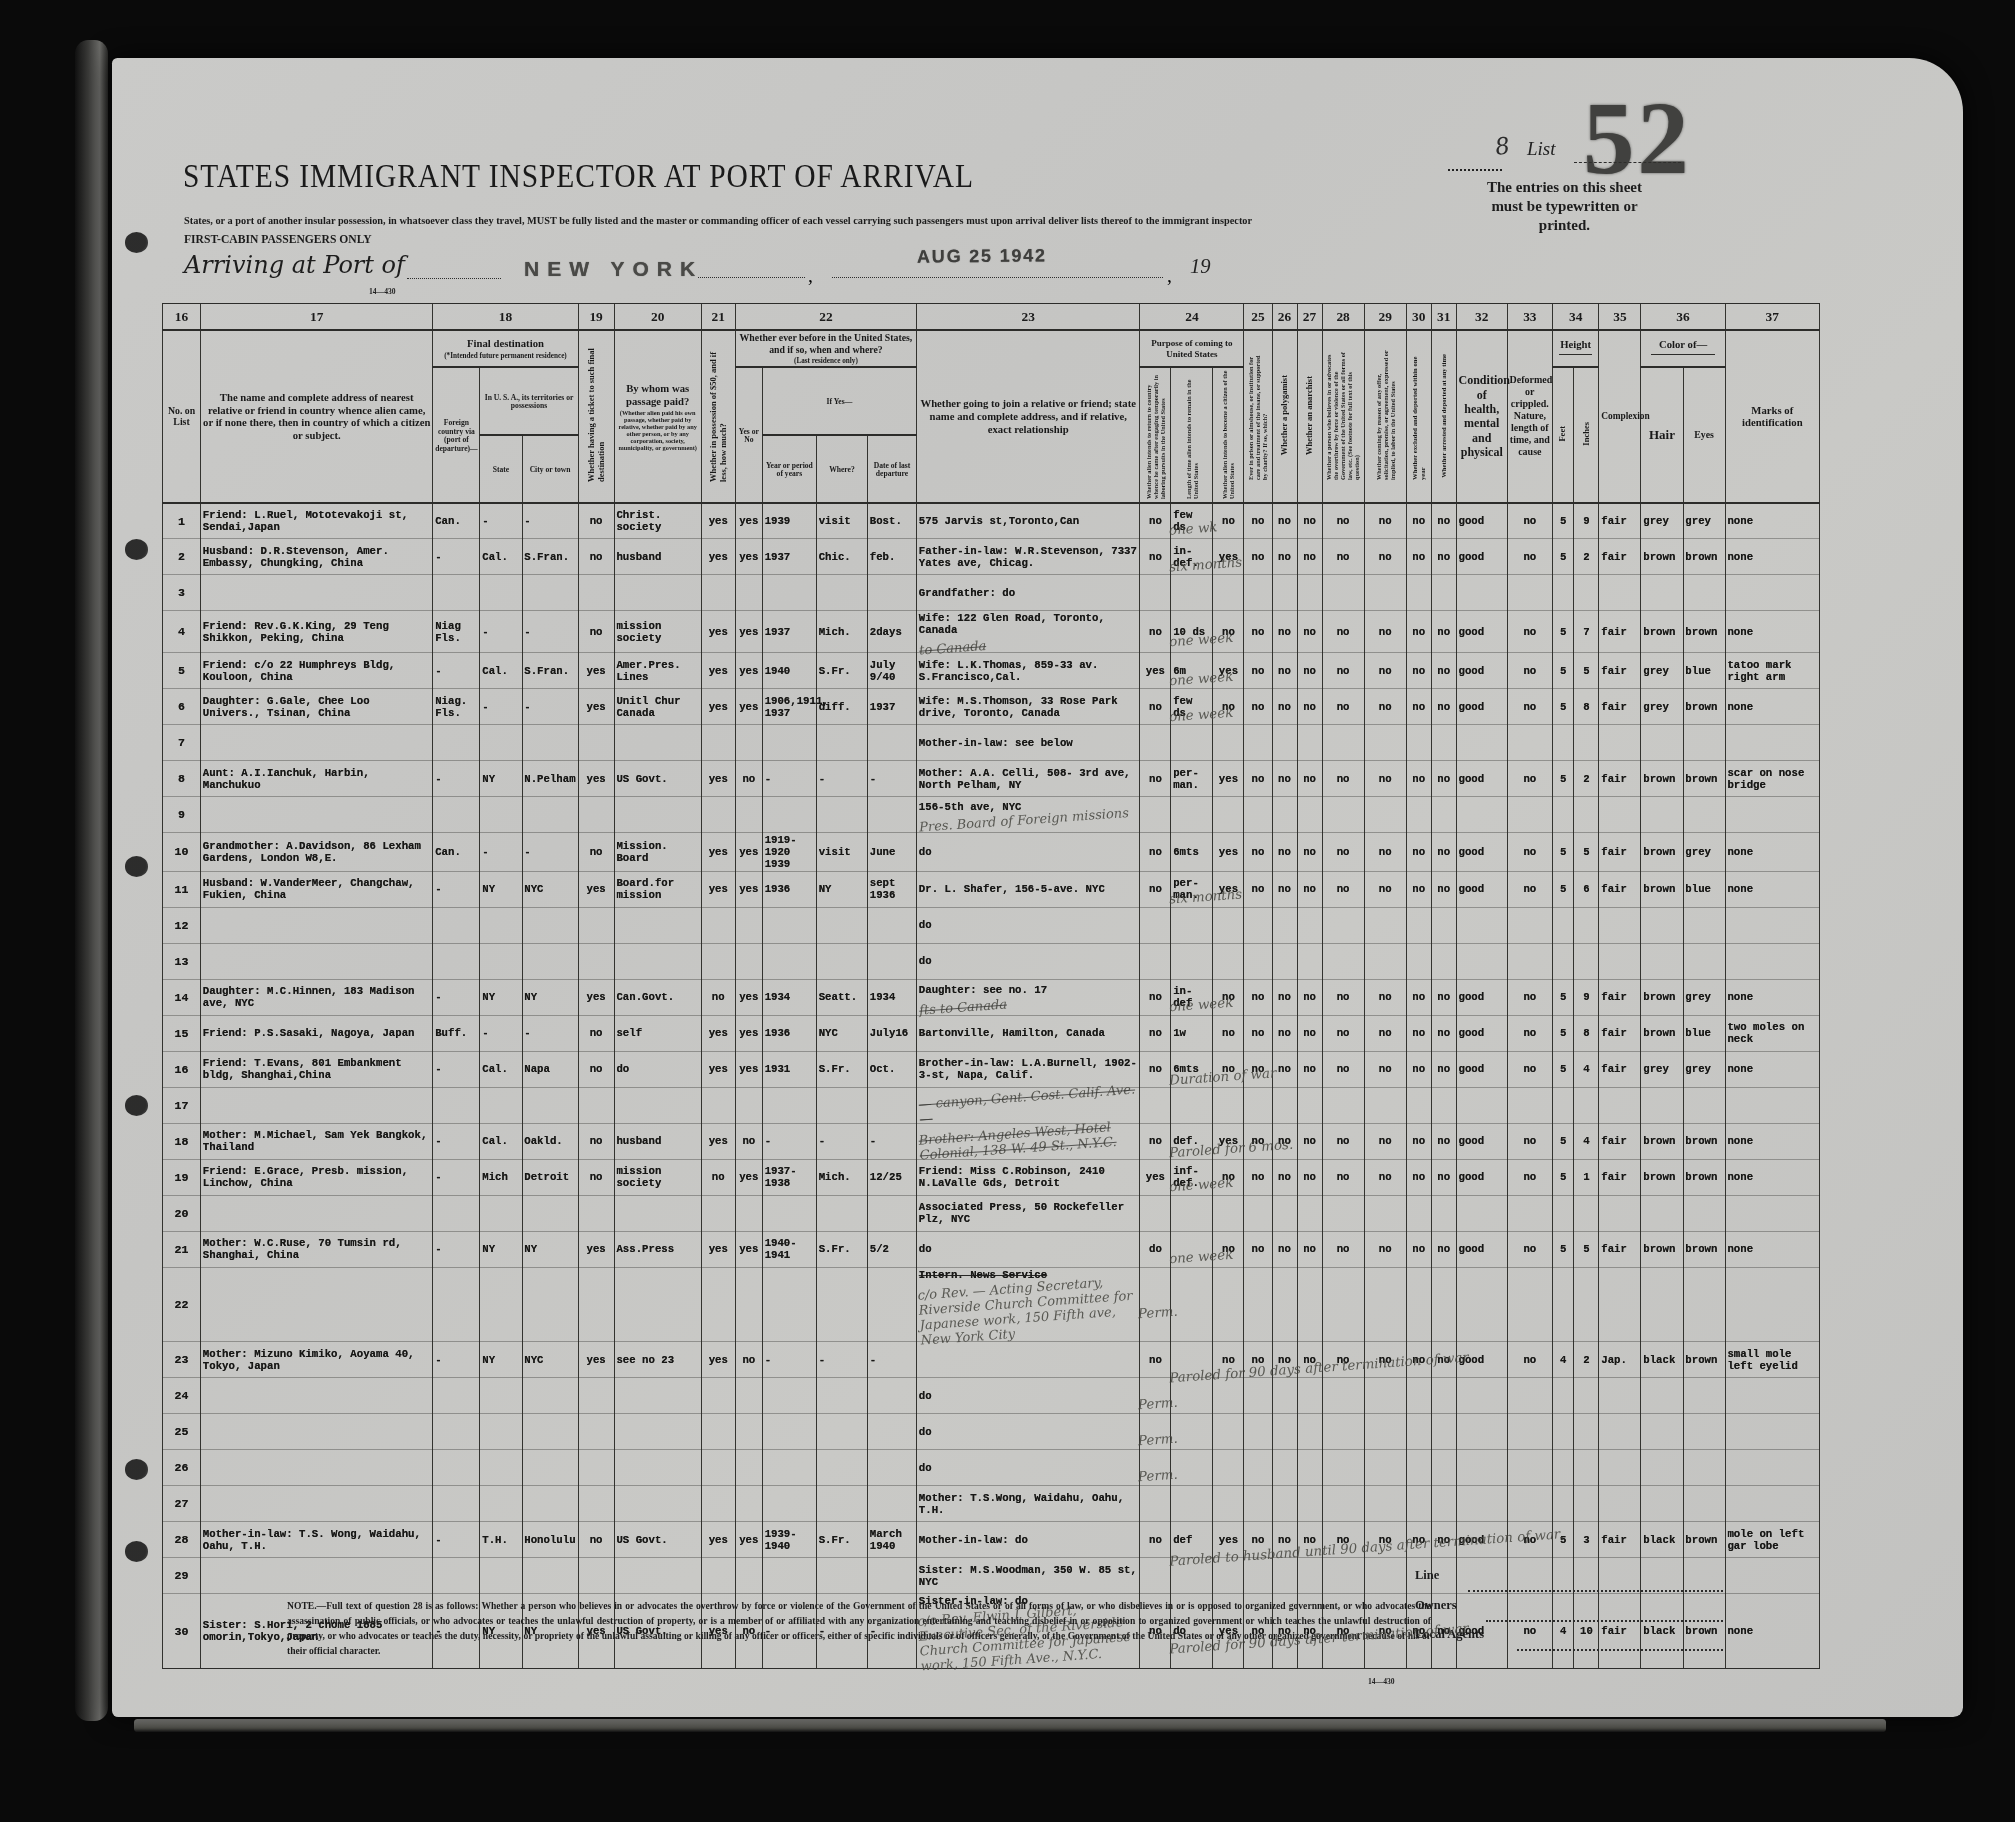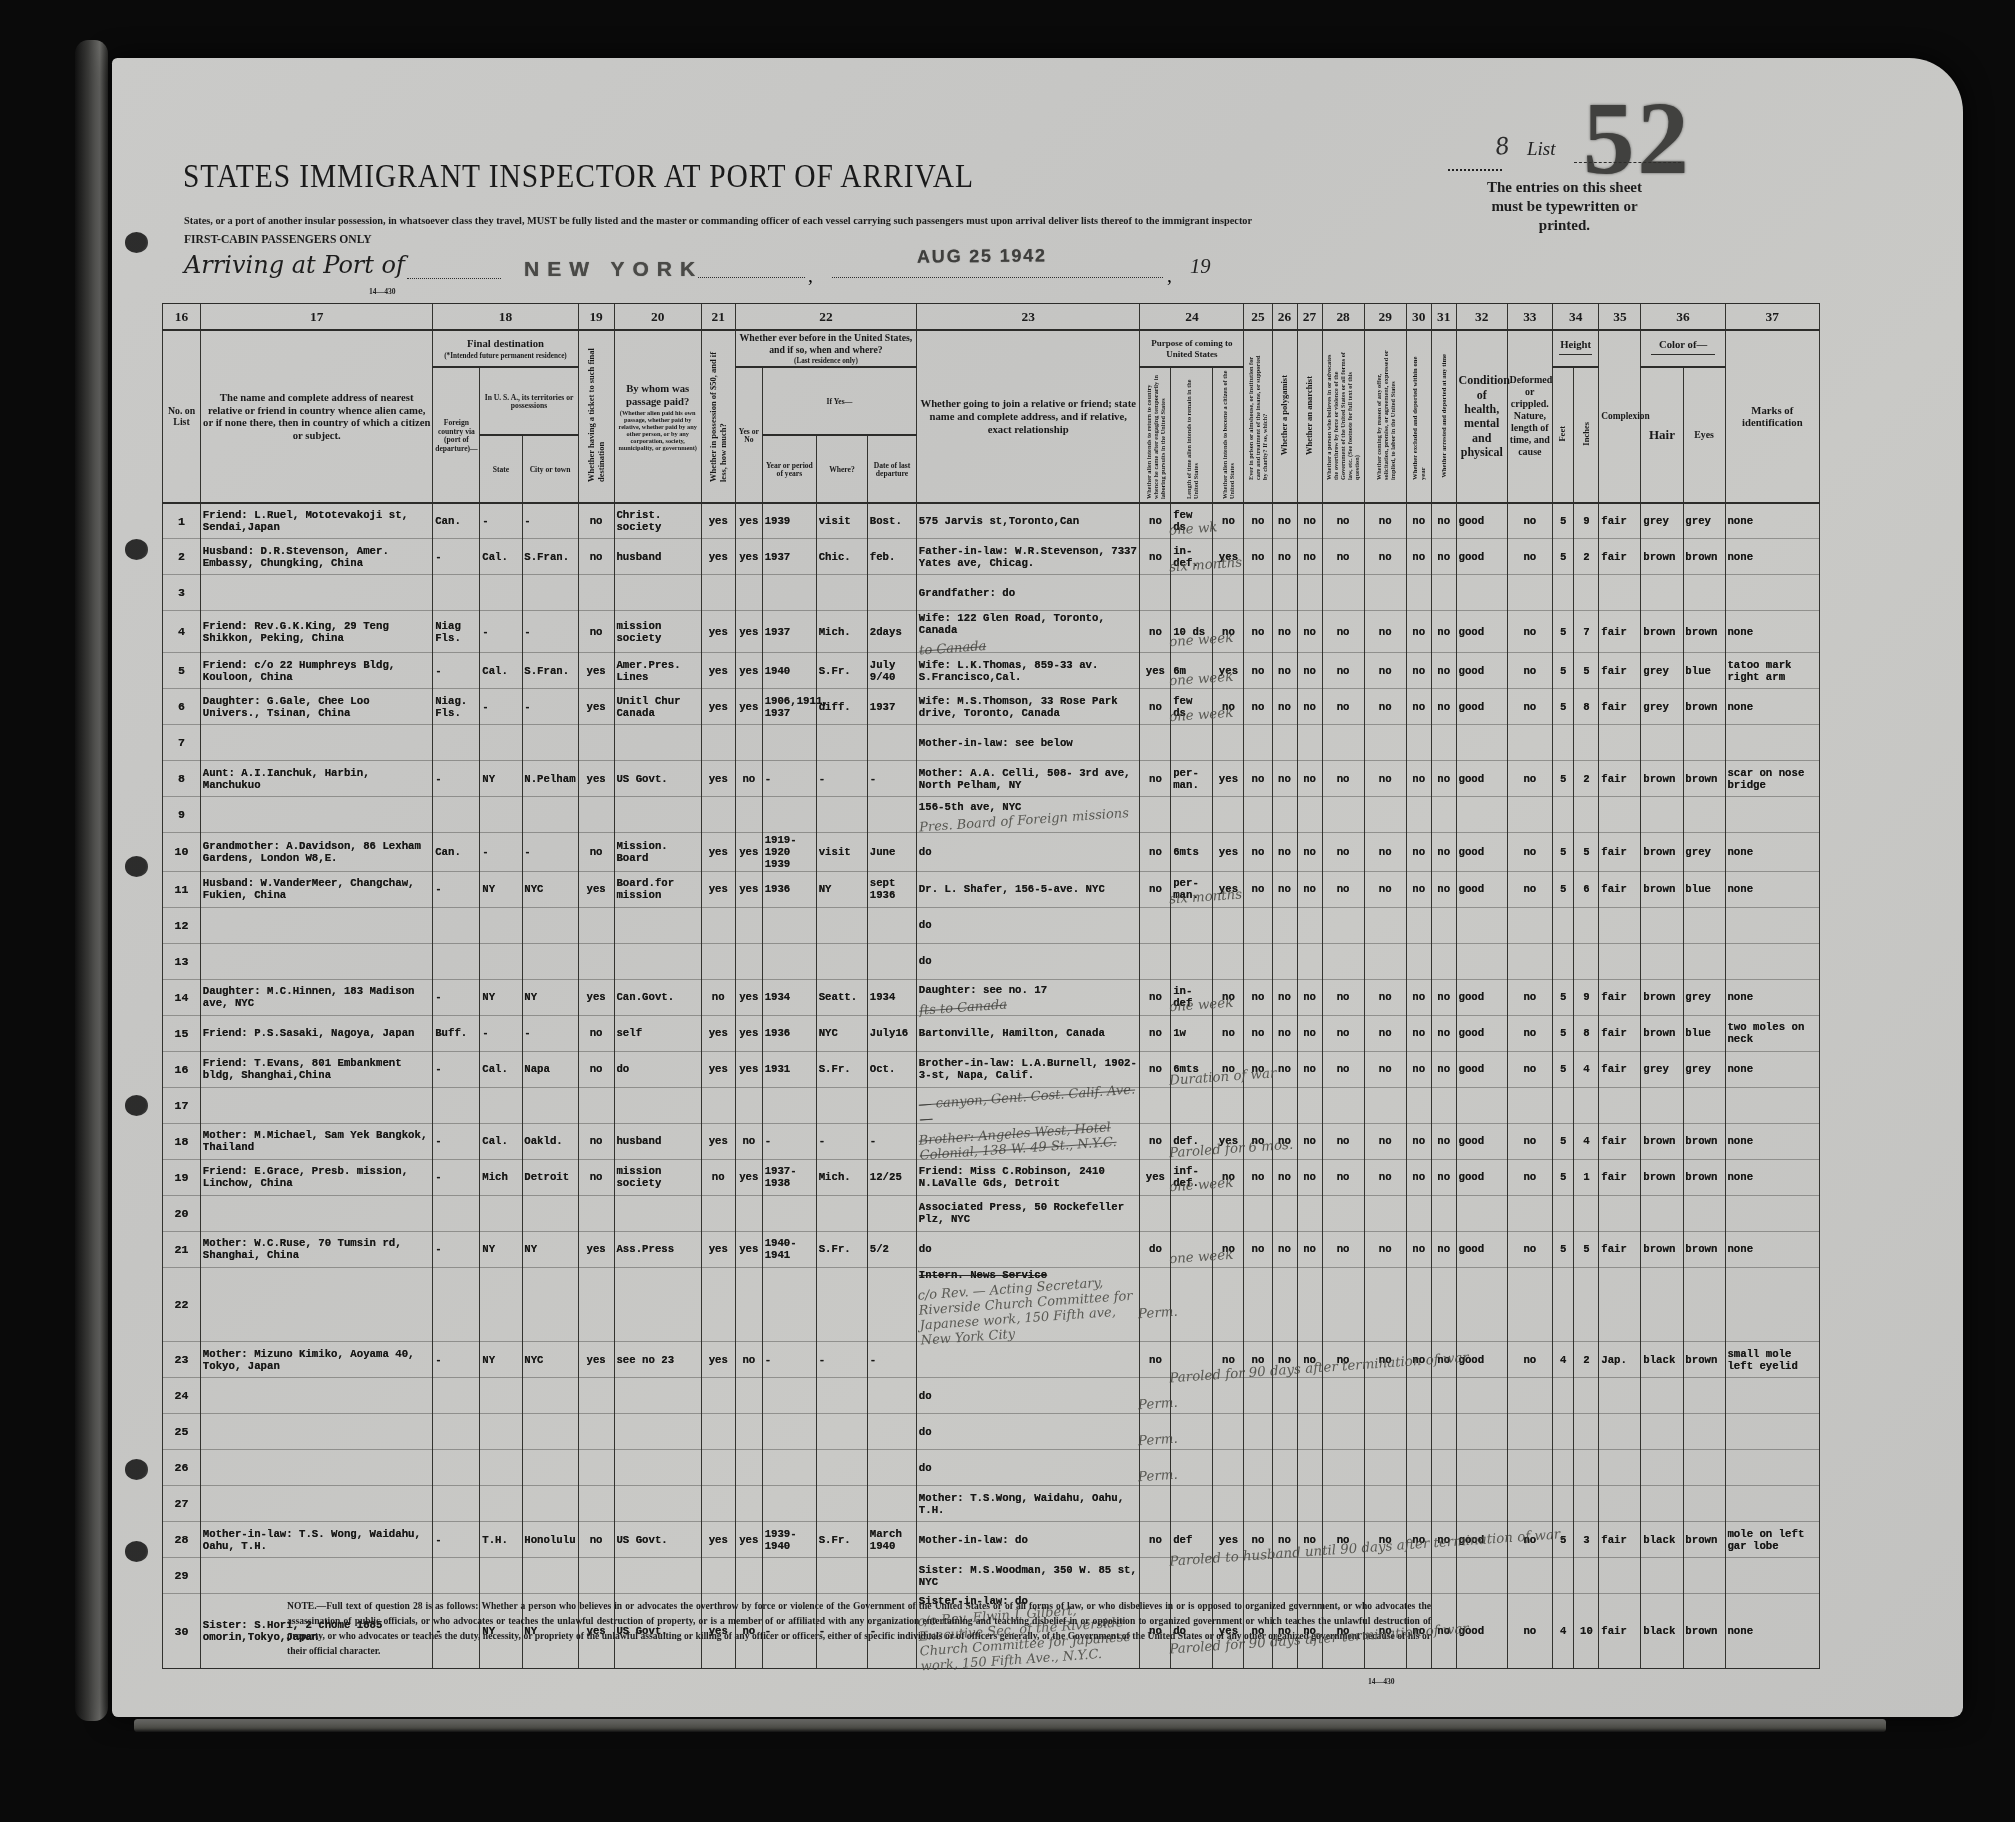--- a/index.html
+++ b/index.html
@@ -2383,15 +2383,29 @@
                 <span class="typed">none</span>
               </td>
             </tr>
           </tbody>
       </table>
     </div>
 
     <div class="note">NOTE.—Full text of question 28 is as follows: Whether a person who believes in or advocates the overthrow by force or violence of the Government of the United States or of all forms of law, or who disbelieves in or is opposed to organized government, or who advocates the assassination of public officials, or who advocates or teaches the unlawful destruction of property, or is a member of or affiliated with any organization entertaining and teaching disbelief in or opposition to organized government or which teaches the unlawful destruction of property, or who advocates or teaches the duty, necessity, or propriety of the unlawful assaulting or killing of any officer or officers, either of specific individuals or of officers generally, of the Government of the United States or of any other organized government because of his or their official character.</div>
     <div class="formno-bottom">14—430</div>
 
+    <div class="agentfields">
+      <div class="afield">
+        <span>Line</span>
+        <span class="dots" style="width:255px"></span>
+      </div>
+      <div class="afield">
+        <span>Owners</span>
+        <span class="dots" style="width:237px"></span>
+      </div>
+      <div class="afield">
+        <span>Local Agents</span>
+        <span class="dots" style="width:206px"></span>
+      </div>
+    </div>
   </div>
 </div>
 
 
 </body></html>

